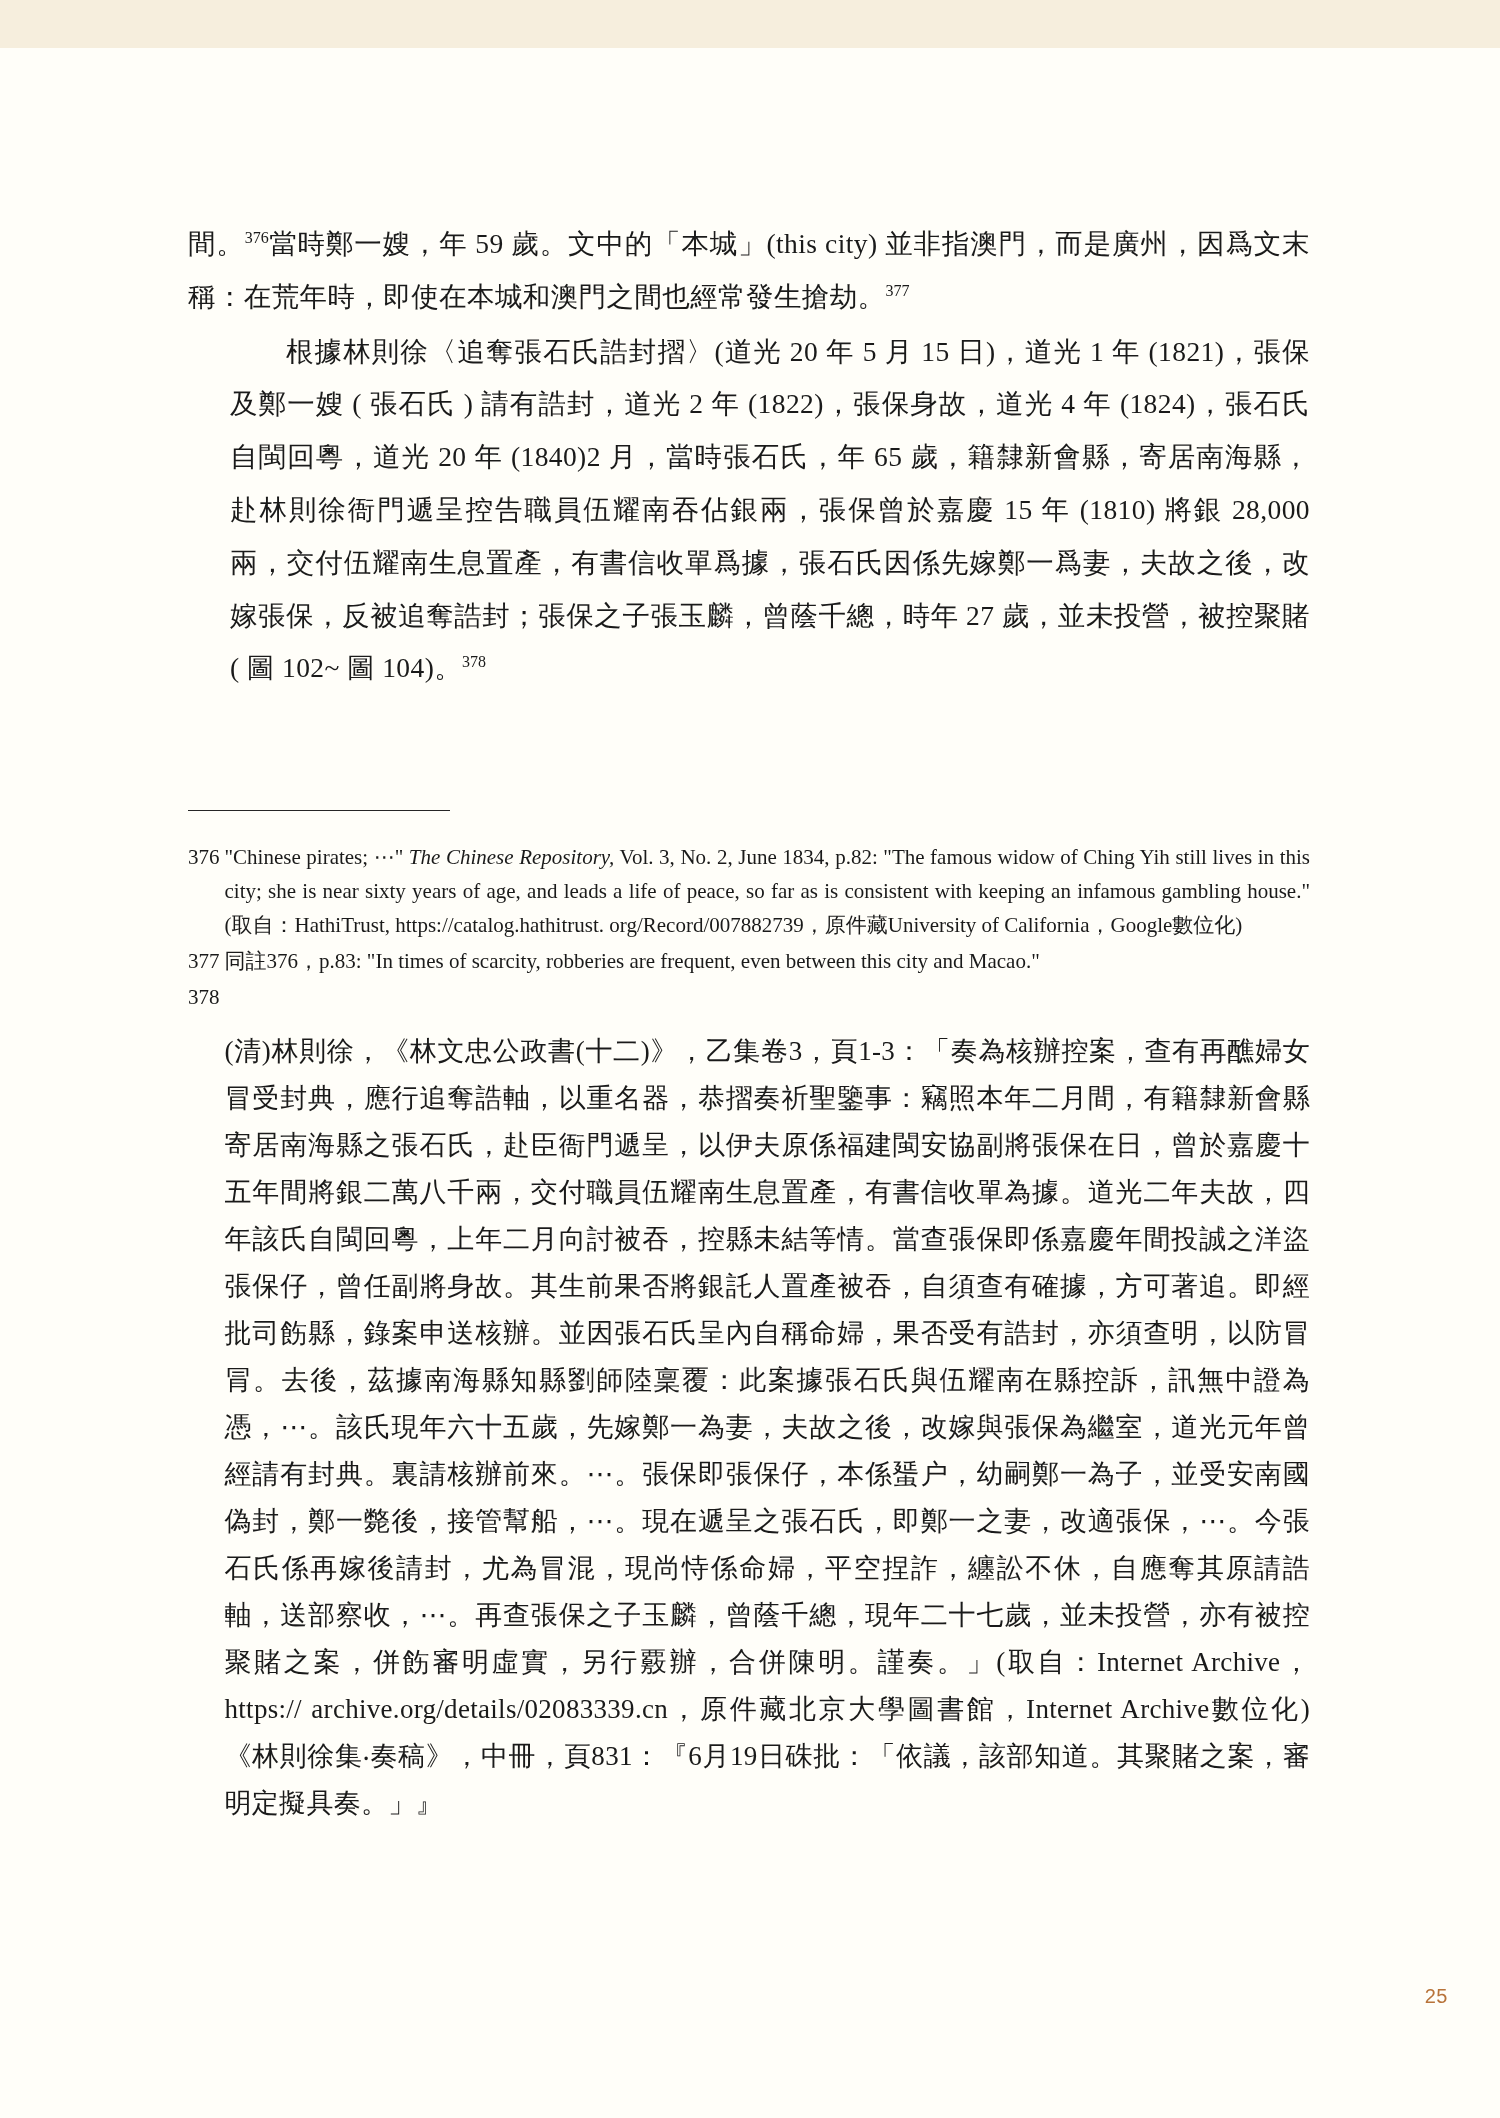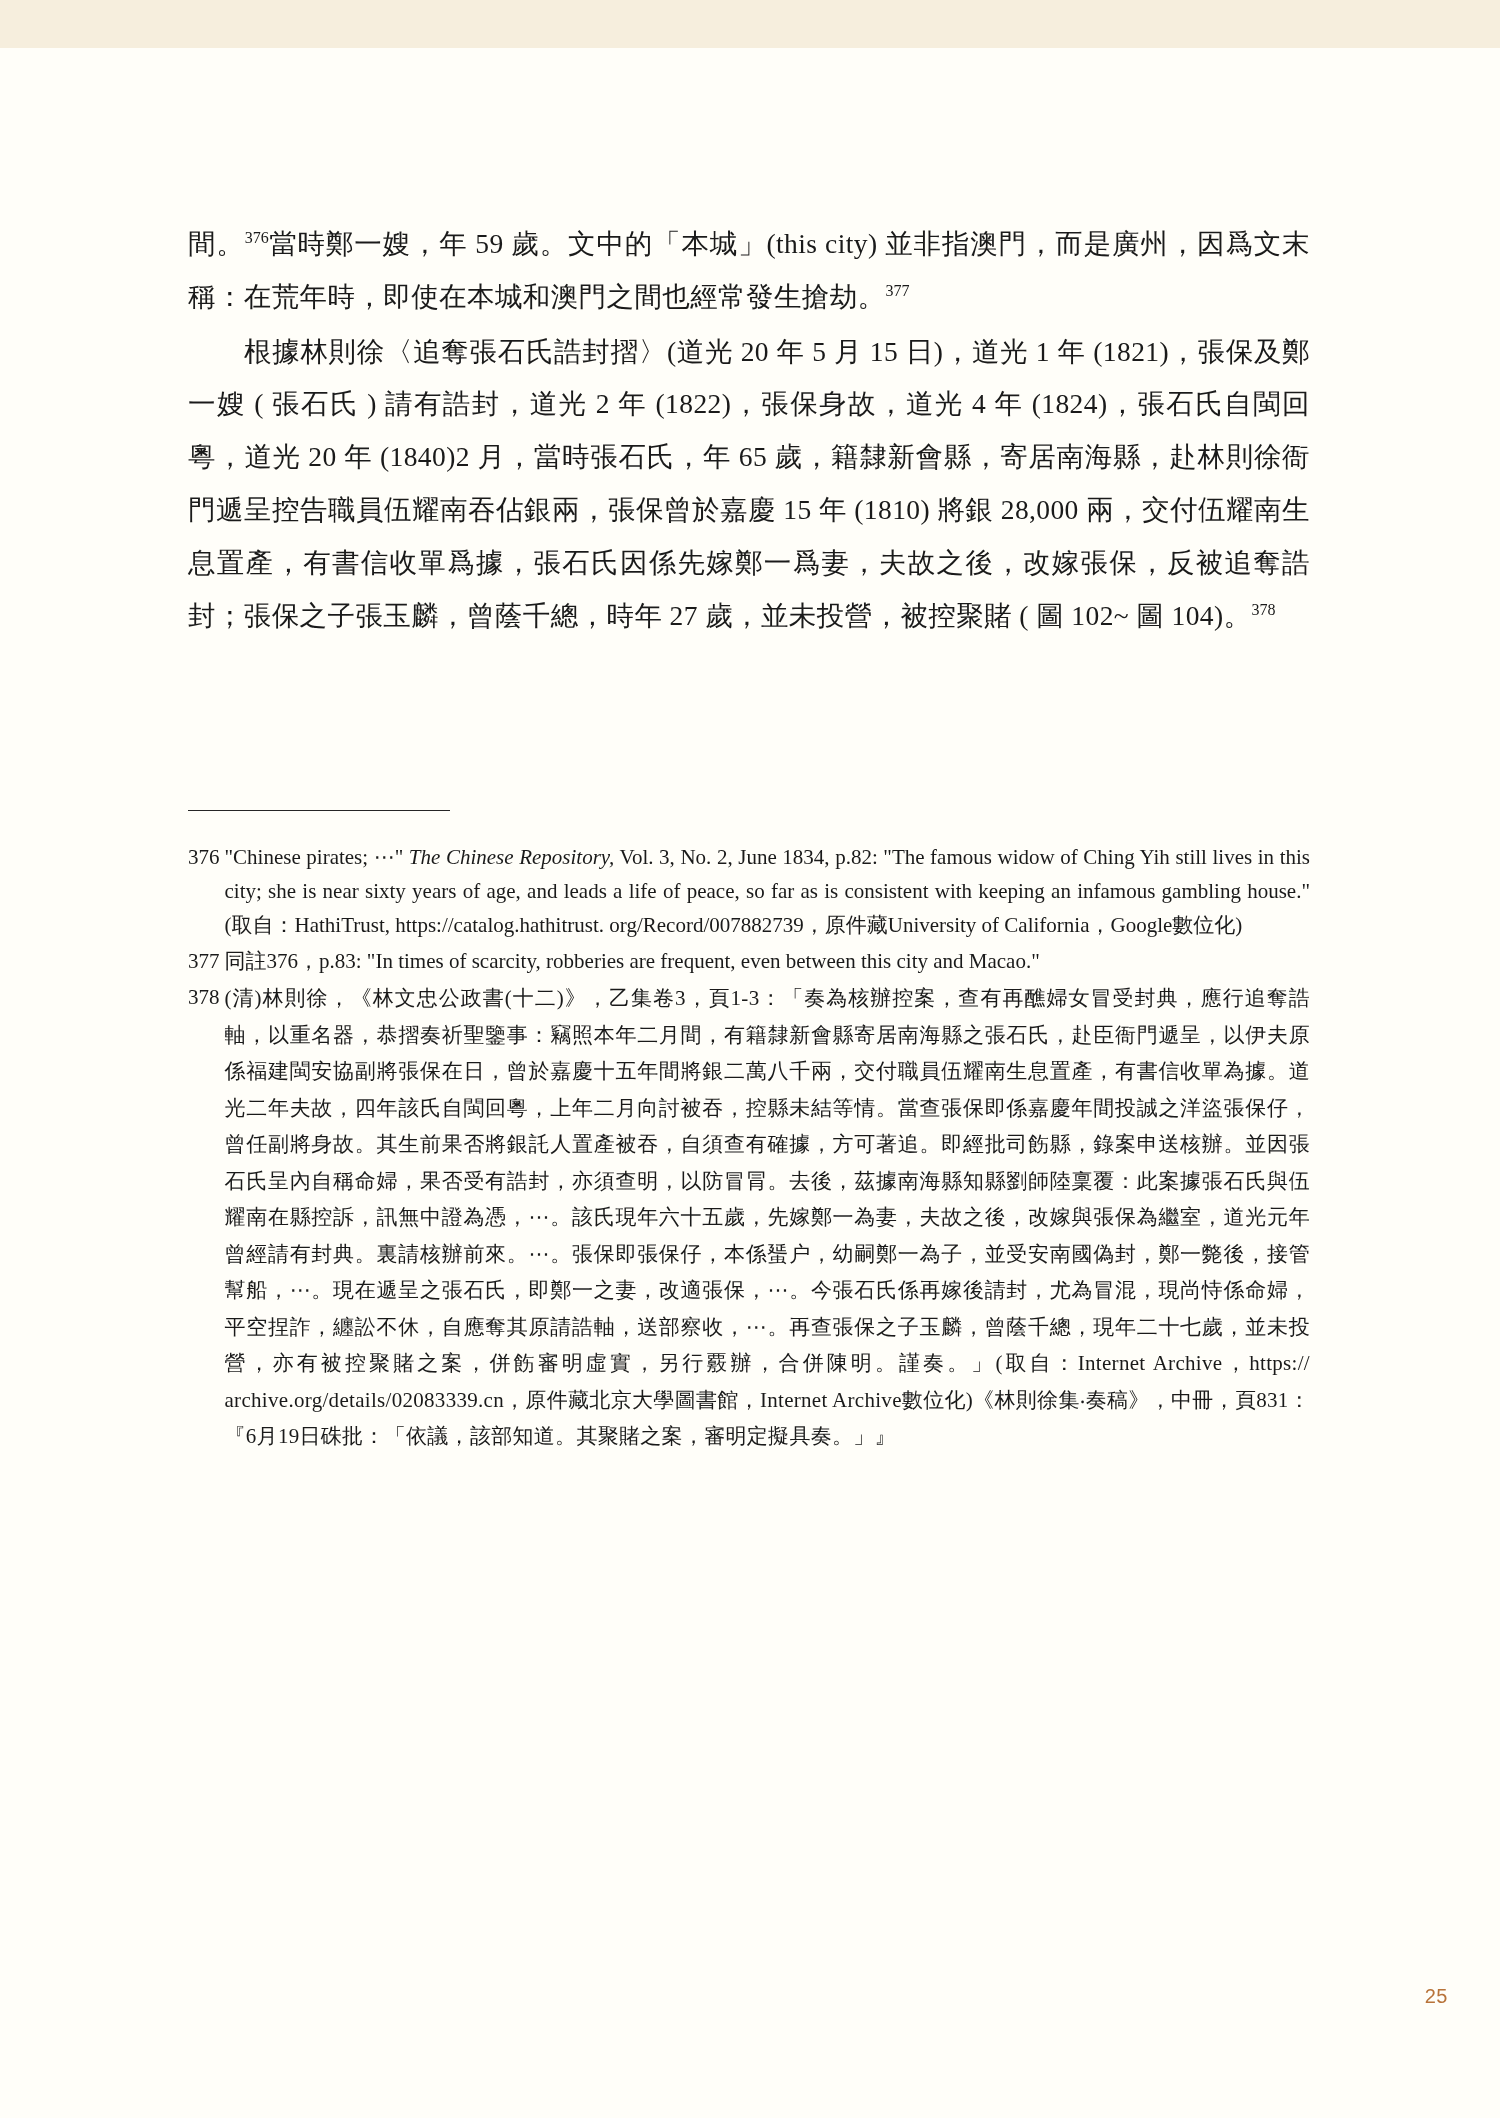--- a/index.html
+++ b/index.html
@@ -46,20 +46,21 @@
     line-height: 1.92;
     color: #1a1a1a;
     text-align: justify;
     text-justify: inter-character;
     letter-spacing: 0.4px;
     margin: 0 0 2px 0;
     font-family: "Liberation Serif", "DejaVu Serif", serif;
   }
   .body-par.indent {
     text-indent: 56px;
+    margin-left: 42px;
   }
   sup.fn {
     font-size: 16px;
     vertical-align: super;
     line-height: 0;
     letter-spacing: 0;
   }
   
   .fn-rule {
     position: absolute;
@@ -90,24 +91,25 @@
   }
   .fn-text {
     flex: 1 1 auto;
     font-size: 21px;
     line-height: 1.62;
     color: #1a1a1a;
     text-align: justify;
     text-justify: inter-word;
   }
   .fn-text.cjk {
-    font-size: 21px;
+    font-size: 27px;
     line-height: 1.74;
     letter-spacing: 0.3px;
     text-justify: inter-character;
+    margin-top: 48px;
   }
   .fn-text i {
   }
   .fn-376 { font-size: 21px; }
   .page-num {
     position: absolute;
     right: 92px;
     bottom: 110px;
     font-size: 20px;
     color: #b8733a;

